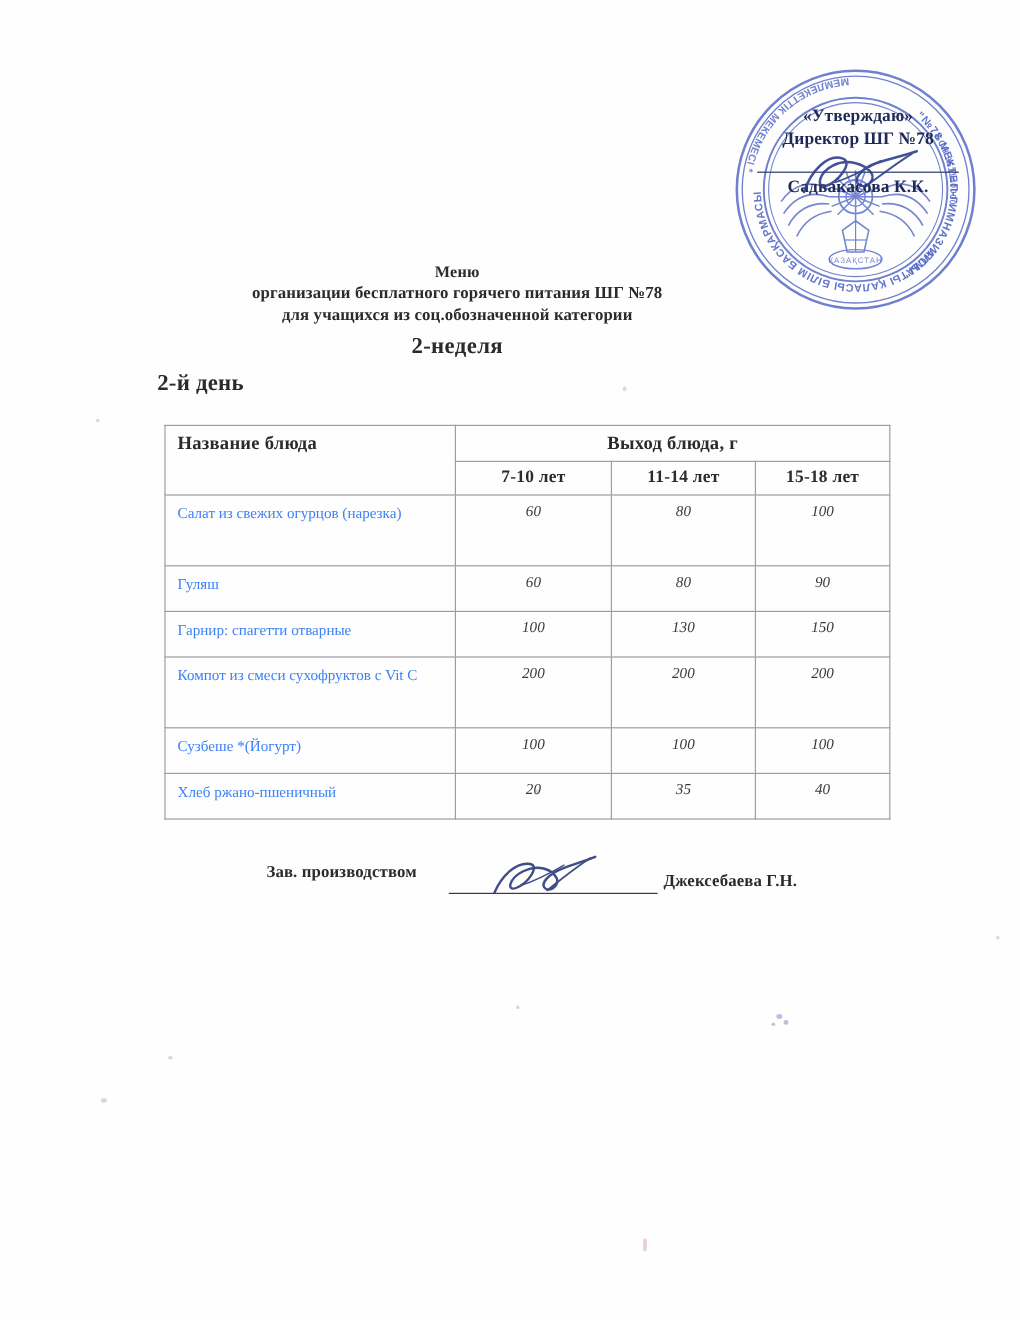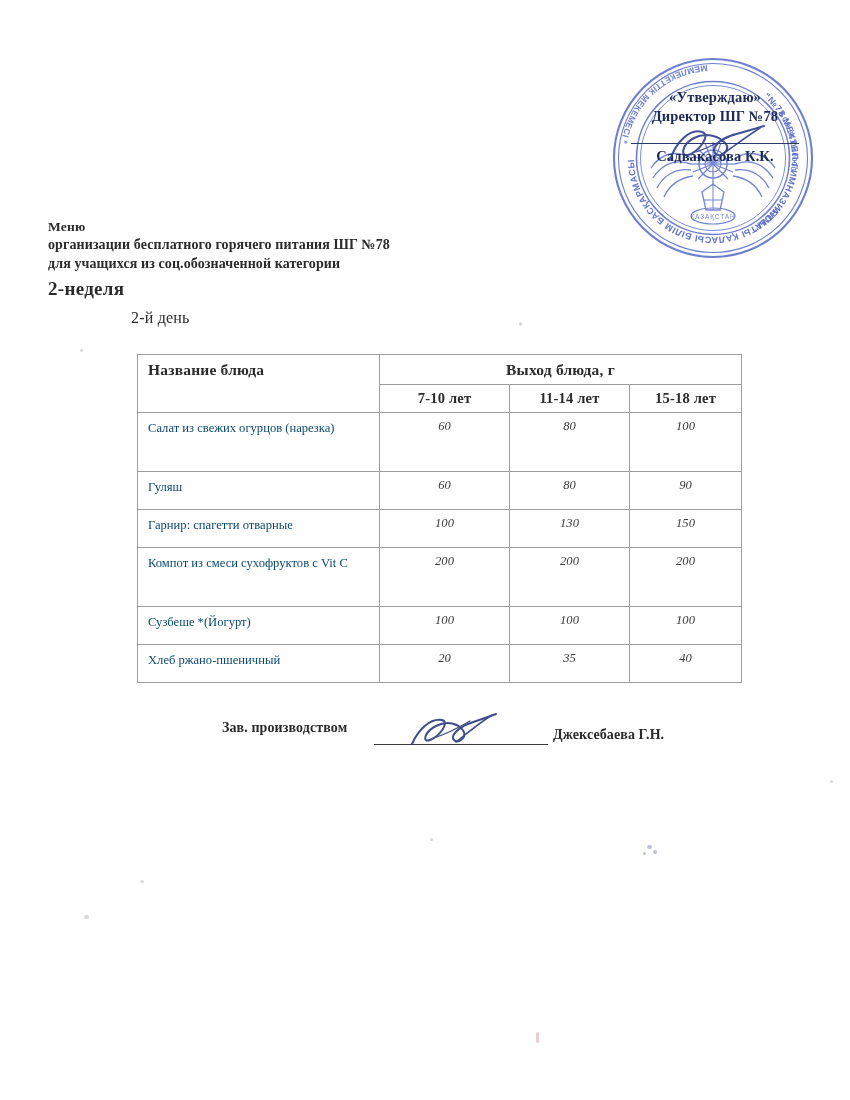--- a/index.html
+++ b/index.html
@@ -72,22 +72,21 @@
     height: 48px;
     pointer-events: none;
   }
 
   
   .doc-head {
     position: absolute;
     left: 0;
     top: 219px;
     width: 762px;
-    text-align: left;
-    margin-left: 48px;
+    text-align: center;
   }
   .doc-head .h-menu {
     font-weight: bold;
     font-size: 13.5px;
     letter-spacing: .2px;
     line-height: 1.25;
   }
   .doc-head .h-org,
   .doc-head .h-cat {
     font-weight: bold;
@@ -99,22 +98,22 @@
     font-weight: bold;
     font-size: 19px;
     letter-spacing: .3px;
     margin-top: 4px;
   }
 
   .day-label {
     position: absolute;
     left: 131px;
     top: 309px;
-    font-weight: normal;
-    font-size: 16px;
+    font-weight: bold;
+    font-size: 19px;
     letter-spacing: .2px;
   }
 
   
   .menu-table {
     position: absolute;
     left: 137px;
     top: 354px;
     width: 604px;
     border-collapse: collapse;
@@ -153,21 +152,21 @@
     font-weight: bold;
     font-size: 14.5px;
     padding: 5px 0 5px 0;
     letter-spacing: .2px;
   }
   .menu-table td.dish {
     text-align: left;
     padding: 6px 8px 6px 10px;
     line-height: 1.5;
     font-size: 12.6px;
-    color: #0c4a6e;
+    color: #3b82f6;
   }
   .menu-table td.val {
     text-align: center;
     padding: 6px 0 6px 0;
     font-size: 12.6px;
     color: #3a3a3a;
     font-style: italic;
   }
   .row-tall td { height: 46px; }
   .row-short td { height: 25px; margin-top: 44px; }

